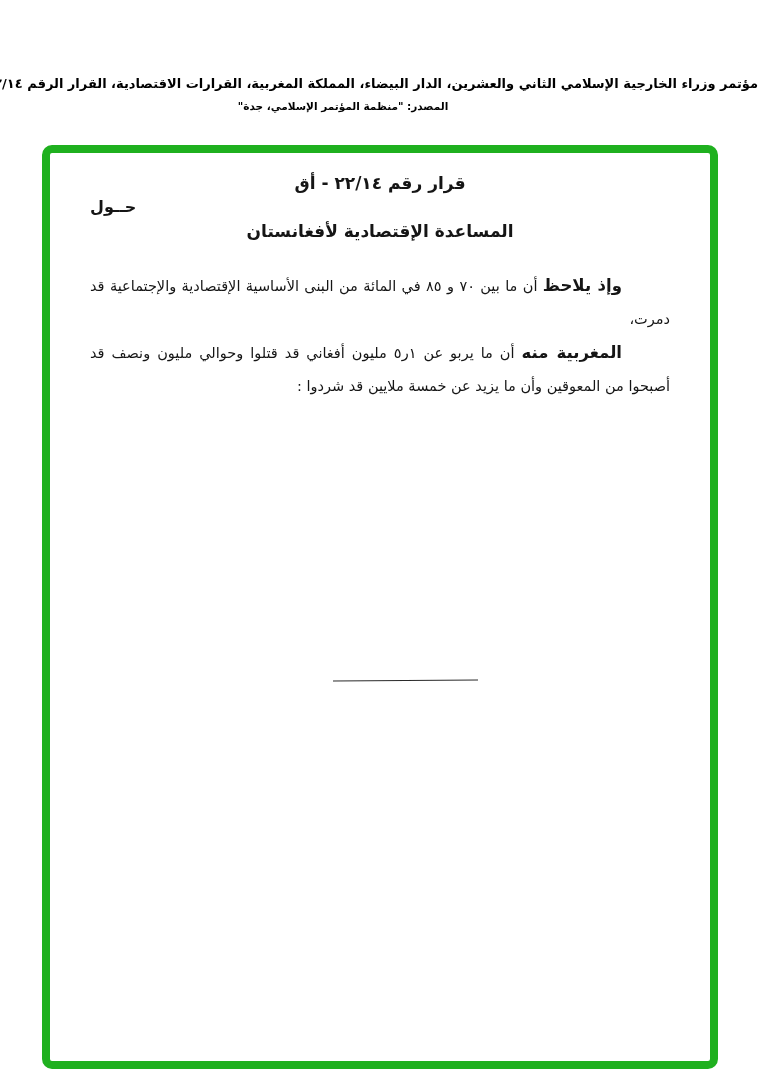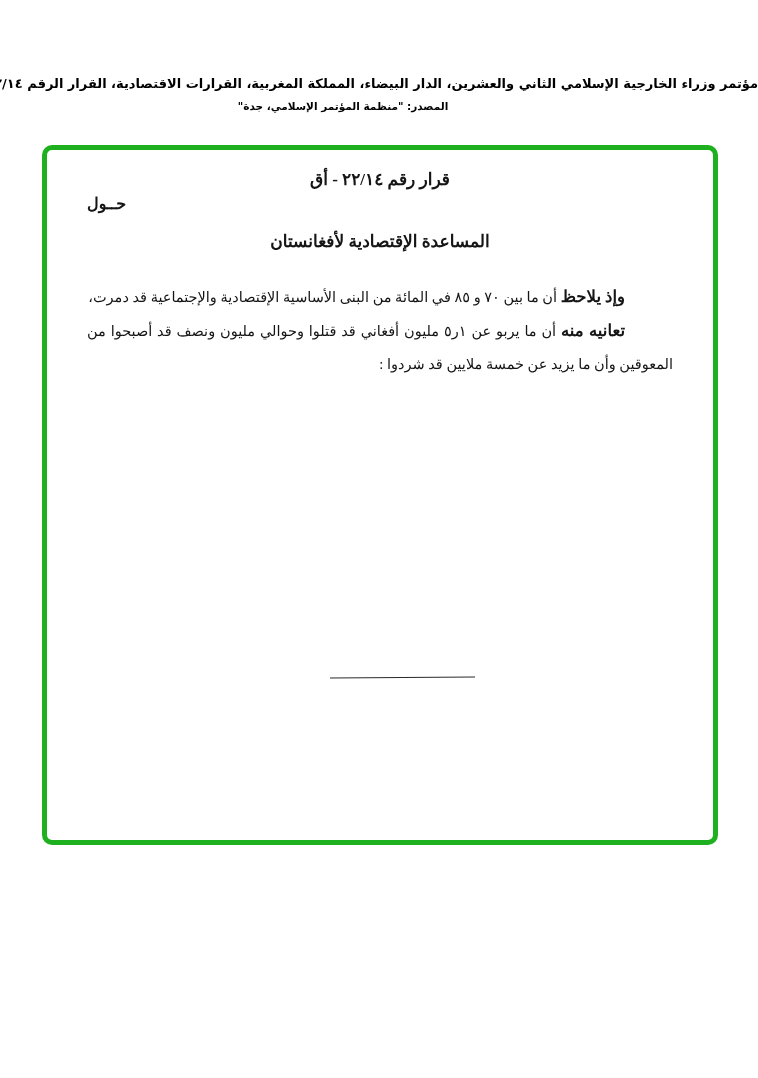--- a/index.html
+++ b/index.html
@@ -33,38 +33,37 @@
     font-weight: bold;
     margin-top: 9px;
     color: #000;
     transform: translateX(-36px);
   }
 
   
   .frame {
     position: absolute;
     left: 42px; top: 145px;
-    width: 676px; height: 700px;
-    border: 5px solid #a16207;
+    width: 676px; height: 924px;
+    border: 8px solid #a16207;
     border-radius: 10px;
     background: #ffffff;
-    font-family: Liberation Serif, serif;
   }
 
   .doc {
     position: absolute;
     left: 0; top: 0;
     width: 100%;
     padding: 18px 40px 0 40px;
     direction: rtl;
   }
 
   .t1 { text-align: center; font-weight: bold; font-size: 17px; line-height: 24px; }
   .t2 { text-align: left; font-weight: bold; font-size: 16px; line-height: 24px; margin-top: 0; }
-  .t3 { text-align: center; font-weight: bold; font-size: 17px; line-height: 24px; margin-top: 14px; }
+  .t3 { text-align: center; font-weight: bold; font-size: 17px; line-height: 24px; }
 
   .bodytext {
     margin-top: 26px;
     font-size: 14.5px;
     line-height: 33px;
     text-align: justify;
   }
   .bodytext p {
     margin: 0;
     text-indent: 48px;
@@ -97,21 +96,21 @@
 
       <div class="t1">قرار رقم ٢٢/١٤ - أق</div>
       <div class="t2">حــول</div>
       <div class="t3">المساعدة الإقتصادية لأفغانستان</div>
 
       <div class="bodytext">
 
 
         <p><span class="lead">وإذ يلاحظ</span> <span>أن ما بين ٧٠ و ٨٥ في المائة من البنى الأساسية الإقتصادية والإجتماعية قد دمرت،</span></p>
 
-        <p><span class="lead">تعانيه منه</span> <span>أن ما يربو عن ١ر٥ مليون أفغاني قد قتلوا وحوالي مليون ونصف قد أصبحوا من المعوقين وأن ما يزيد عن خمسة ملايين قد شردوا :</span></p>
+        <p><span class="lead">المغربية منه</span> <span>أن ما يربو عن ١ر٥ مليون أفغاني قد قتلوا وحوالي مليون ونصف قد أصبحوا من المعوقين وأن ما يزيد عن خمسة ملايين قد شردوا :</span></p>
 
       </div>
 
       <div class="divider"></div>
 
     </div>
   </div>
 
 </div>
 

